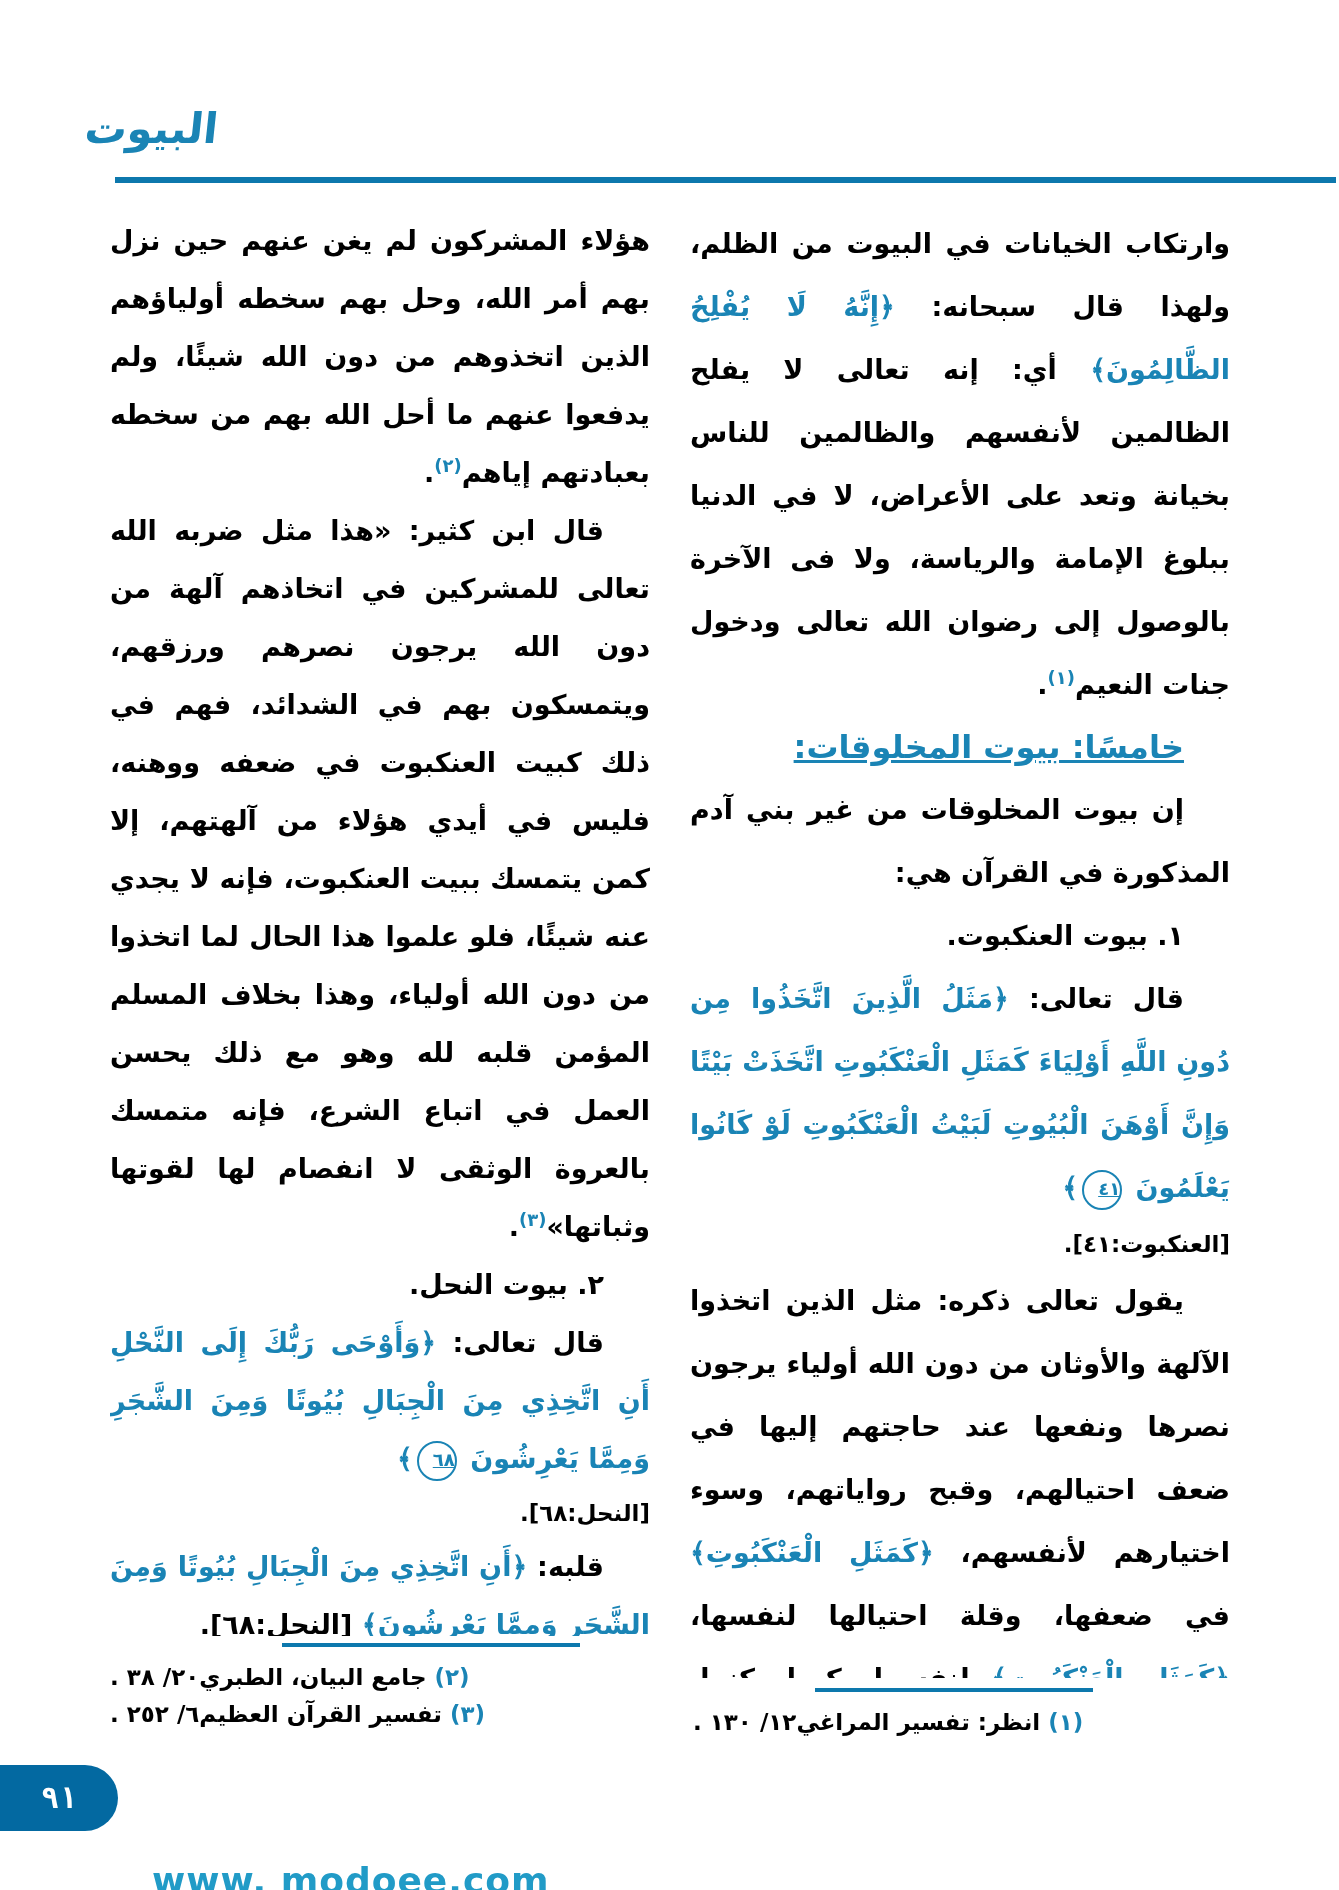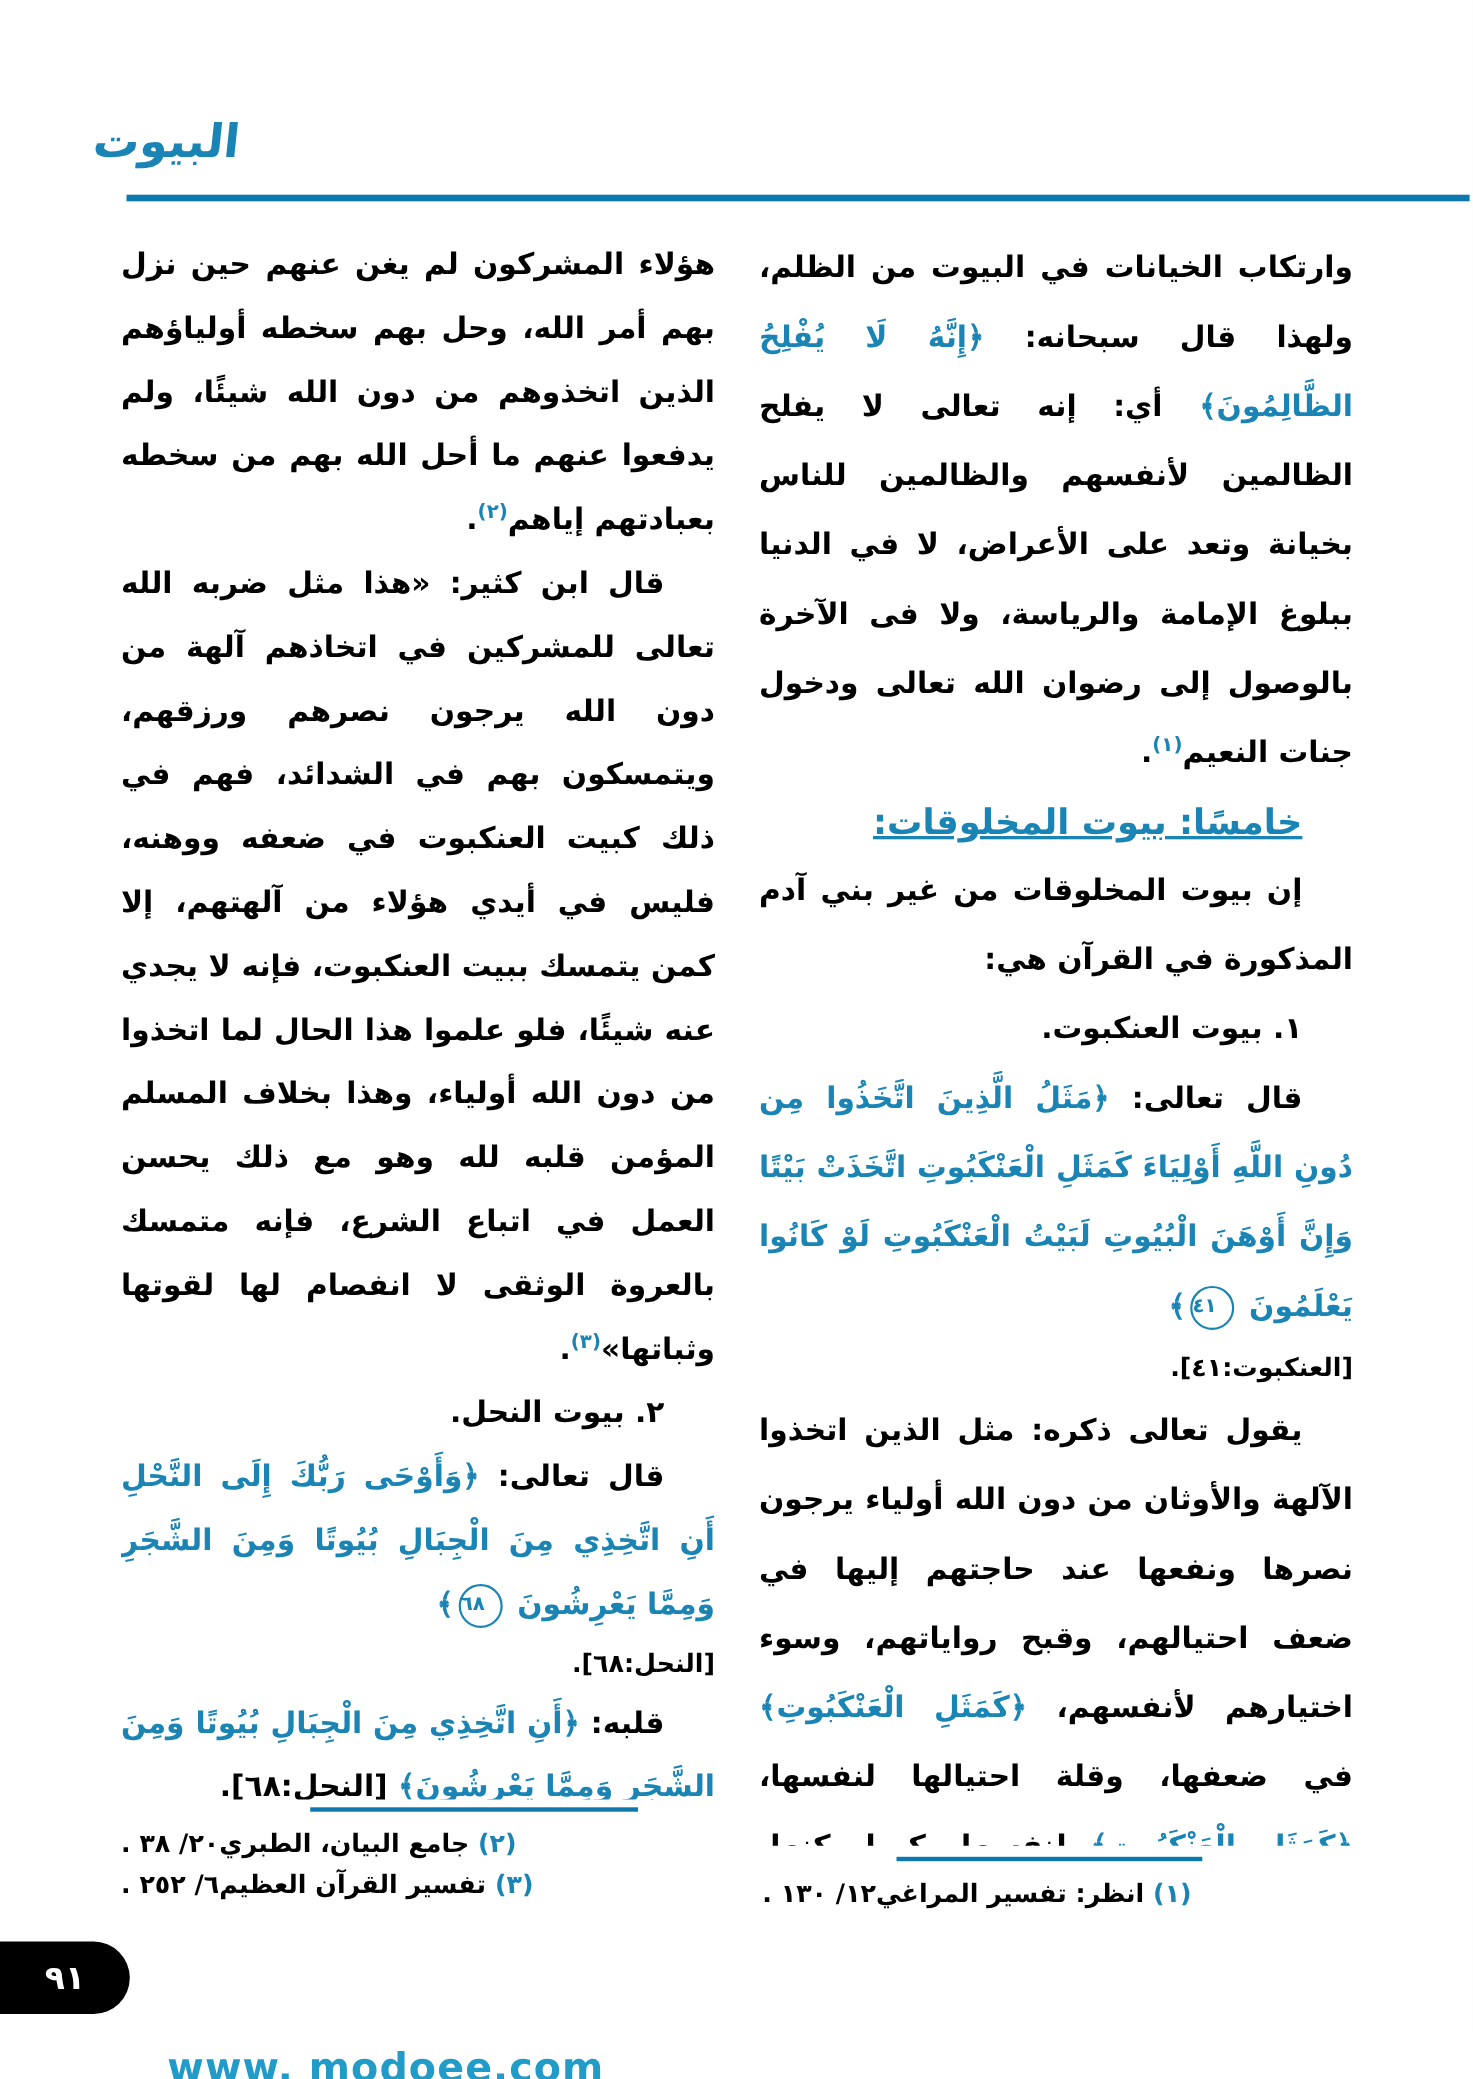--- a/index.html
+++ b/index.html
@@ -33,44 +33,44 @@
     color:#1a84b5;font-size:32px;font-weight:bold;margin:8px 0 10px;
     text-indent:0;line-height:62px;text-decoration:underline;
   }
   .item{font-weight:bold;text-indent:52px;margin:2px 0;}
   .fn-ref{
     color:#1a84b5;font-size:18px;vertical-align:super;line-height:0;
     font-weight:bold;
   }
   .ayah-circle{
     display:inline-block;width:36px;height:36px;border:2px solid #1a84b5;
-    border-radius:50%;font-size:18px;line-height:34px;text-align:left;
-    color:#1a84b5;vertical-align:middle;margin:0 4px;text-indent:0;
+    border-radius:50%;font-size:18px;line-height:34px;text-align:right;
+    color:#1a84b5;vertical-align:middle;margin:0 4px;text-indent:0;text-decoration:underline;
   }
   .cite{font-size:23px;line-height:50px;margin:0;color:#000;}
   .cite-end{text-align:right;}
   
   .fn-block{
     position:absolute;width:540px;direction:rtl;font-size:23px;
     line-height:37px;font-weight:700;color:#000;text-align:left;
   }
   .fn-left{left:110px;top:1643px;}
   .fn-right{left:693px;top:1688px;}
   .fn-rule{height:4px;background:#0d78ad;margin-bottom:12px;}
   .fn-left  .fn-rule{width:298px;margin-left:auto;margin-right:70px;}
   .fn-right .fn-rule{width:278px;margin-left:auto;margin-right:140px;}
   .fn-left  .fn-line{padding-right:105px;}
   .fn-right .fn-line{padding-right:130px;}
   .fn-num{color:#1a84b5;}
   
   .footer-pill{
     position:absolute;left:0;top:1765px;width:118px;height:66px;
-    background:#000000;border-radius:0 34px 34px 0;color:#ffffff;
+    background:#0369a1;border-radius:0 34px 34px 0;color:#ffffff;
     display:flex;align-items:center;justify-content:center;
-    font-size:30px;font-weight:bold;direction:rtl;
+    font-size:30px;font-weight:bold;direction:rtl;font-family:Liberation Mono, monospace;
   }
   .footer-site{
     position:absolute;left:152px;top:1860px;font-size:36px;
     color:#219bc7;direction:ltr;font-weight:bold;letter-spacing:1px;
   }
 </style>
 </head>
 <body>
 
 <div class="page">

